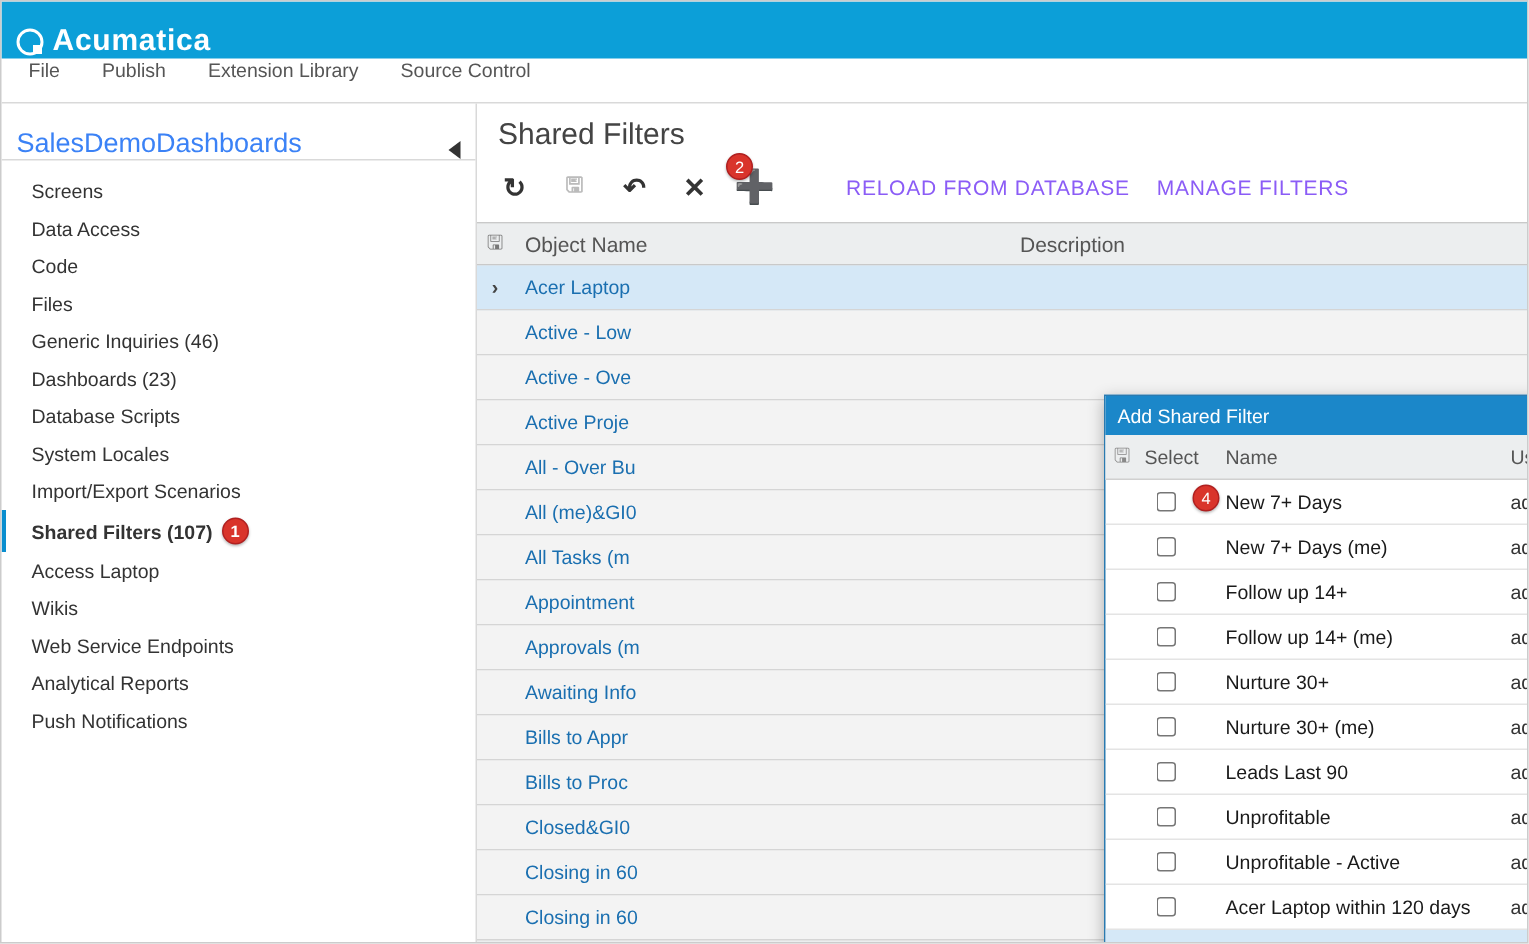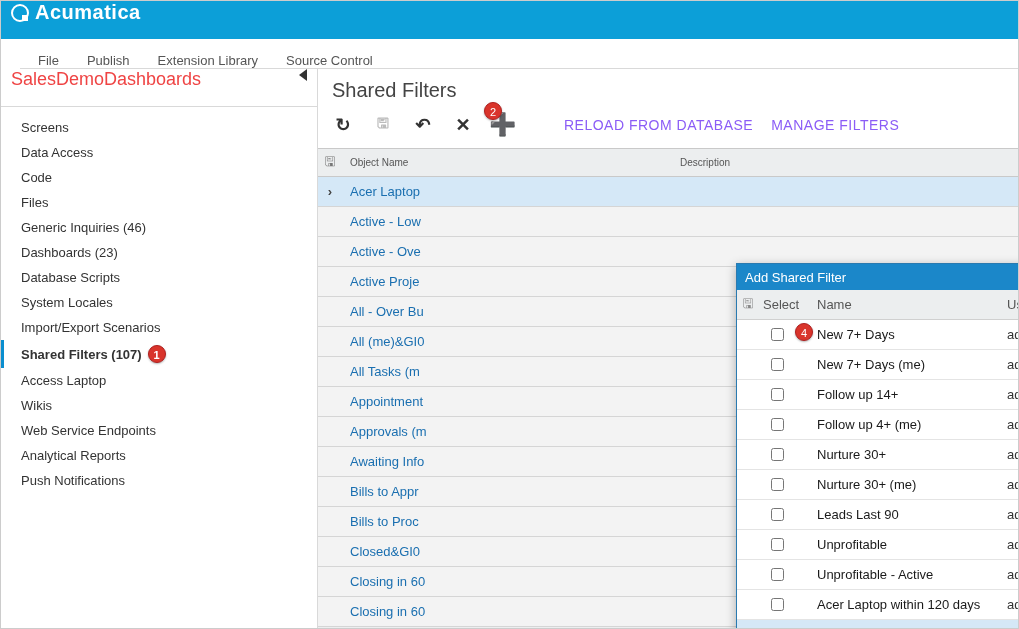--- a/index.html
+++ b/index.html
@@ -1,41 +1,41 @@
 <!DOCTYPE html>
 <html><head>
 <meta charset="utf-8">
 <style>
   * { box-sizing: border-box; font-family: Arial, Helvetica, sans-serif; }
   body { margin:0; padding:0; width:1019px; height:629px; overflow:hidden; background:#fff; font-size:13px; color:#333; border:1px solid #ccc;}
-  .header { background:#007acc; background:linear-gradient(#0a8ecf,#0a8ecf); height:38px; display:flex; align-items:flex-start; padding:0 10px; color:#fff; }
+  .header { background:#007acc; background:linear-gradient(#0a8ecf,#0a8ecf); height:38px; display:flex; align-items:flex-end; padding:0 10px; color:#fff; }
   .header-logo { display:flex; align-items:center; gap:6px;}
   .header-logo .mark { width:18px; height:18px; border:2px solid #fff; border-radius:50%; position:relative;}
   .header-logo .mark::after{content:""; position:absolute; width:6px; height:6px; background:#fff; bottom:-1px; right:-1px;}
   .header-title { font-size:20px; font-weight:bold; letter-spacing:0.5px;}
-  .menubar { height:30px; border-bottom:1px solid #d9d9d9; display:flex; align-items:flex-end; gap:28px; padding:0 18px; color:#555;margin-left:19px;}
+  .menubar { height:30px; border-bottom:1px solid #d9d9d9; display:flex; align-items:flex-start; gap:28px; padding:0 18px; color:#555;}
   .menubar span{cursor:pointer;}
   .main { display:flex; height:calc(629px - 38px - 30px - 1px);}
   .sidebar { width:317px; border-right:1px solid #d9d9d9; display:flex; flex-direction:column;}
-  .sidebar-header{ height:38px; border-bottom:1px solid #d9d9d9; display:flex; align-items:flex-start; padding:0 10px; font-size:18px; color:#ef4444; justify-content:space-between;}
+  .sidebar-header{ height:38px; border-bottom:1px solid #d9d9d9; display:flex; align-items:flex-end; padding:0 10px; font-size:18px; color:#3b82f6; justify-content:space-between;}
   .collapse-icon{ width:0;height:0;border-top:6px solid transparent;border-bottom:6px solid transparent;border-right:8px solid #333;}
   .sidebar-list{ padding:8px 0; overflow:auto;}
   .sidebar-item{ padding:5px 14px 5px 20px; cursor:pointer; display:flex; align-items:center;}
   .sidebar-item.active{ border-left:3px solid #0a8ecf; font-weight:bold; padding-left:17px;}
   .badge{ display:inline-block; width:18px; height:18px; border-radius:50%; background:#d9342b; color:#fff; font-size:11px; line-height:18px; text-align:center; margin-left:6px; border:1px solid #b02020; box-shadow:0 1px 2px rgba(0,0,0,0.3);}
   .content{ flex:1; display:flex; flex-direction:column; position:relative;}
   .content-header{ padding:10px 14px 6px; font-size:20px; color:#444;}
   .toolbar{ display:flex; align-items:center; gap:18px; padding:6px 14px 12px; color:#333;}
   .tb-btn{ width:22px; height:22px; display:flex; align-items:center; justify-content:center; cursor:pointer; font-size:18px; font-weight:bold;}
   .tb-btn.disabled{ color:#bbb; cursor:default;}
   .tb-text-btn{ font-size:14px; letter-spacing:0.5px; cursor:pointer; color:#8b5cf6;}
   .grid-wrap{ flex:1; background:#eceeef; border-top:1px solid #c9c9c9; overflow:hidden;}
   .grid-header{ display:flex; background:#eceeef; height:28px; align-items:center; border-bottom:1px solid #c9c9c9;}
   .gh-save{ width:24px; text-align:center; color:#777; font-size:13px;}
-  .gh-col{ padding:0 8px; color:#555; font-size:10px;}
+  .gh-col{ padding:0 8px; color:#555; font-size:14px;}
   .gh-name{ flex:0 0 330px;}
   .gh-desc{ flex:1;}
   .grid-body{}
   .grid-row{ display:flex; height:30px; align-items:center; border-bottom:1px solid #d5d5d5; background:#f3f3f3;}
   .grid-row.sel{ background:#d5e8f7;}
   .gr-arrow{ width:24px; text-align:center; color:#444; font-weight:bold;}
   .gr-name{ padding:0 8px; color:#1a6fb0; flex:1; white-space:nowrap; overflow:hidden;}
   
   .dialog{ position:absolute; left:418px; top:194px; width:594px; height:420px; background:#fff; border:1px solid #2a7ab0; box-shadow:0 3px 10px rgba(0,0,0,0.3); display:flex; flex-direction:column;}
   .dlg-title{ height:26px; background:#1b87c9; color:#fff; display:flex; align-items:center; padding:0 8px; font-size:13px; justify-content:space-between;}
@@ -251,21 +251,21 @@
               <input type="checkbox" style="">
             </div>
             <div class="dr-name">Follow up 14+</div>
             <div class="dr-user">admin</div>
           </div>
           <div class="drow">
             <div class="dr-arrow"></div>
             <div class="dr-chk">
               <input type="checkbox" style="">
             </div>
-            <div class="dr-name">Follow up 4+ (me)</div>
+            <div class="dr-name">Follow up 14+ (me)</div>
             <div class="dr-user">admin</div>
           </div>
           <div class="drow">
             <div class="dr-arrow"></div>
             <div class="dr-chk">
               <input type="checkbox" style="">
             </div>
             <div class="dr-name">Nurture 30+</div>
             <div class="dr-user">admin</div>
           </div>

